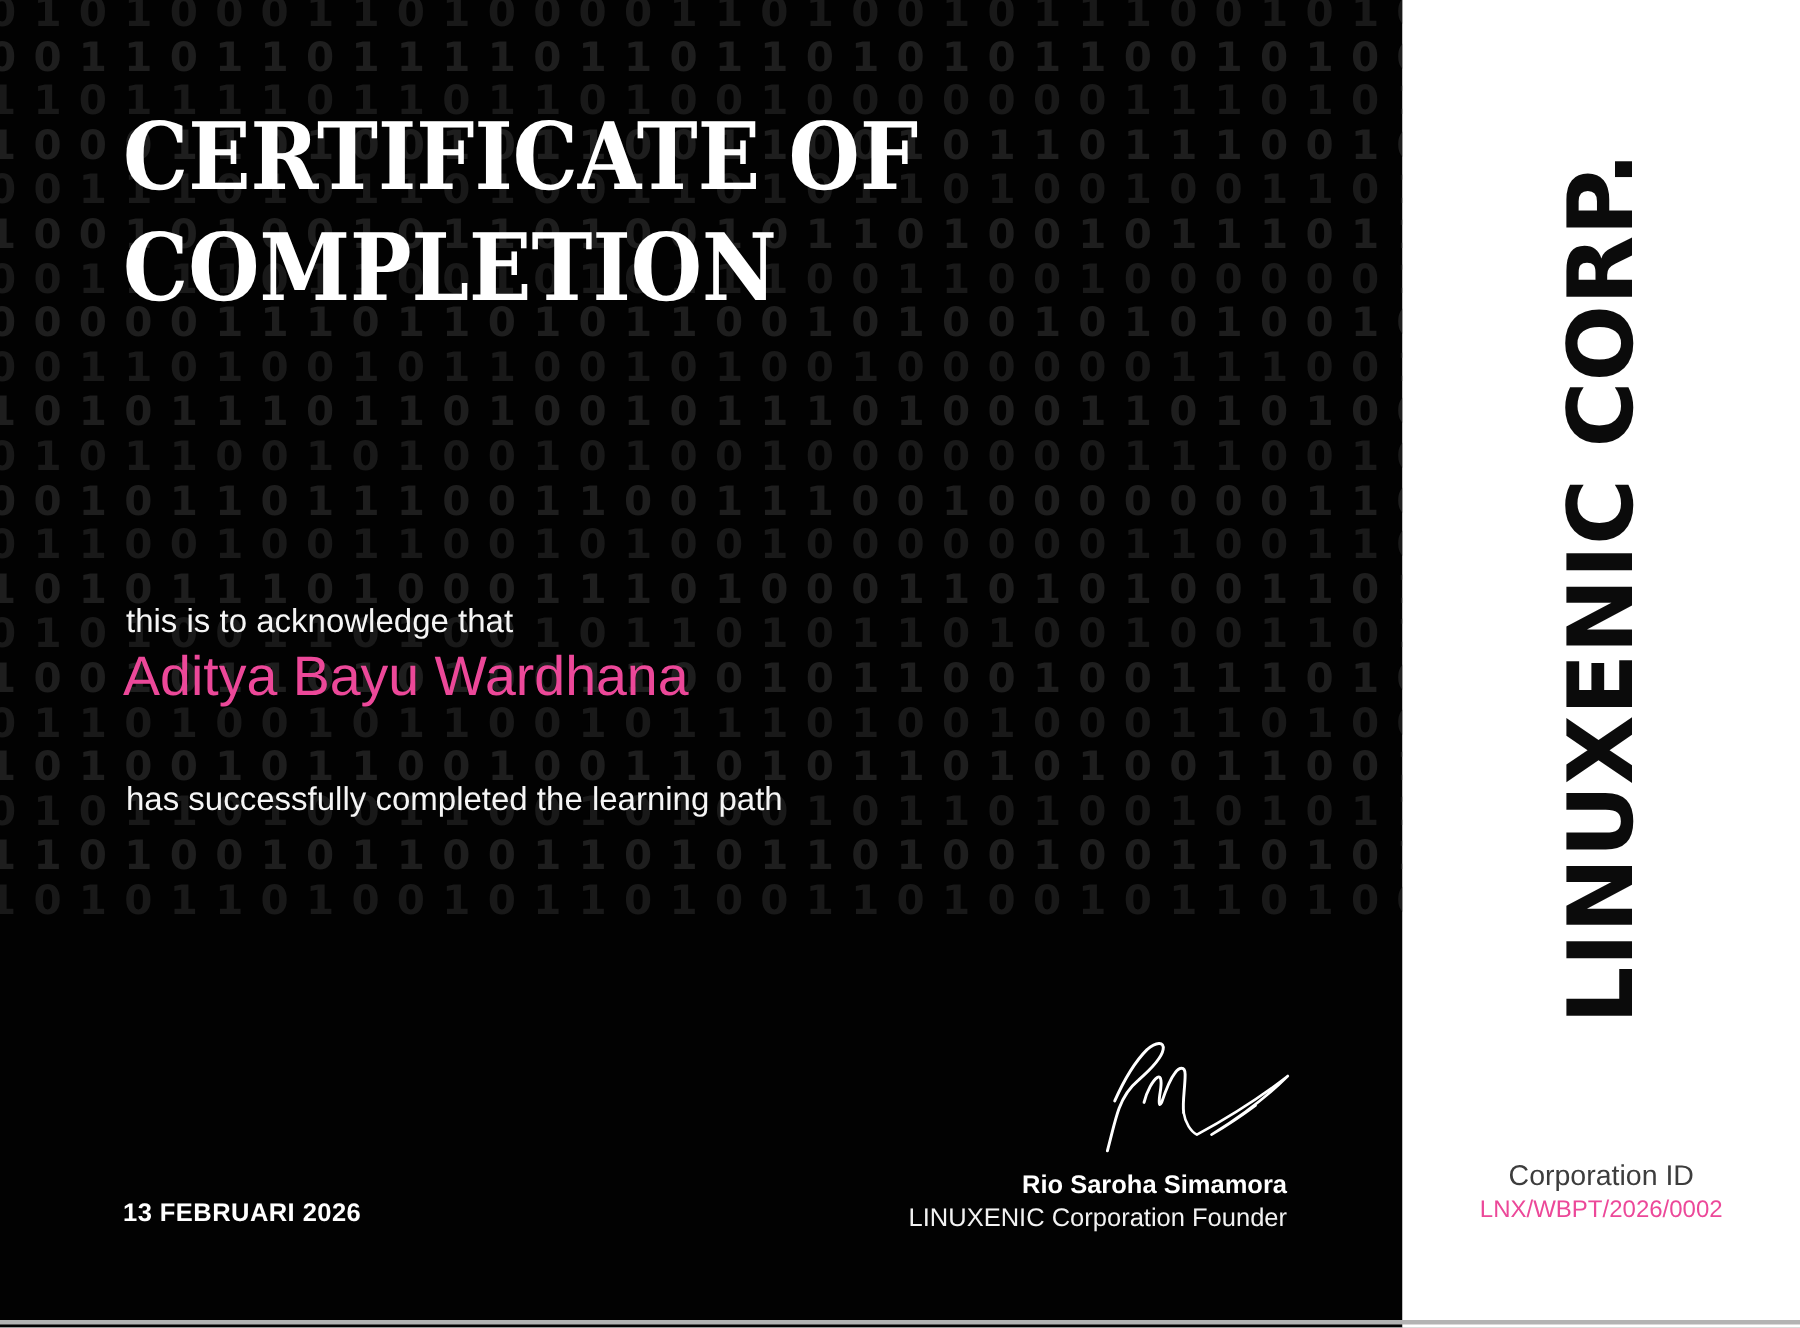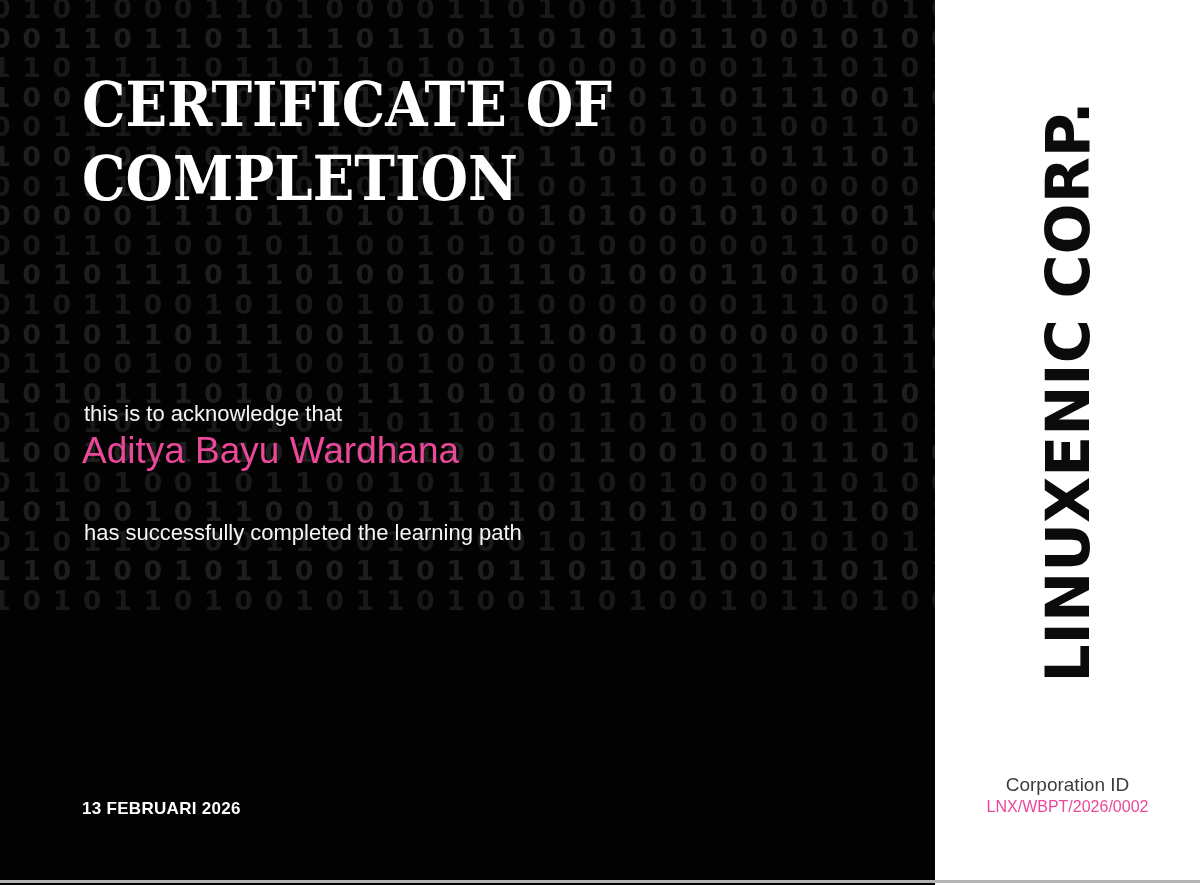--- a/index.html
+++ b/index.html
@@ -113,20 +113,29 @@
         <div class="title-line">COMPLETION</div>
       </div>
 
       <div class="ack-line">this is to acknowledge that</div>
       <div class="recipient-name">Aditya Bayu Wardhana</div>
 
       <div class="completed-line">has successfully completed the learning path</div>
 
       <div class="date-text">13 FEBRUARI 2026</div>
 
+      <div class="signature-block">
+        <svg class="signature-svg" width="140" height="88" viewBox="0 0 140 90" fill="none">
+          <path d="M18,47 C22,38 30,22 40,12 C46,7 52,6 51,12 C50,18 42,26 34,33 C28,38 24,44 21,52 C18,60 16,70 13,81" stroke="#ffffff" stroke-width="2" stroke-linecap="round" fill="none"></path>
+          <path d="M38,48 C40,40 44,33 47,31 C50,29 50,35 49,41 C48,47 48,52 50,48 C52,42 55,33 59,28 C62,24 66,23 66,29 C66,38 64,48 65,55" stroke="#ffffff" stroke-width="2" stroke-linecap="round" fill="none"></path>
+          <path d="M65,55 C66,62 70,68 74,70 C96,58 118,44 136,30 C120,46 100,60 84,70 C94,64 106,56 114,50" stroke="#ffffff" stroke-width="1.8" stroke-linecap="round" stroke-linejoin="round" fill="none"></path>
+        </svg>
+        <div class="signer-name">Rio Saroha Simamora</div>
+        <div class="signer-title">LINUXENIC Corporation Founder</div>
+      </div>
     </div>
   </div>
 
   <div class="right-panel"></div>
 
   <div class="brand-vertical">LINUXENIC CORP.</div>
 
   <div class="cert-id-block">
     <div class="cert-id-label">Corporation ID</div>
     <div class="cert-id-value">LNX/WBPT/2026/0002</div>

